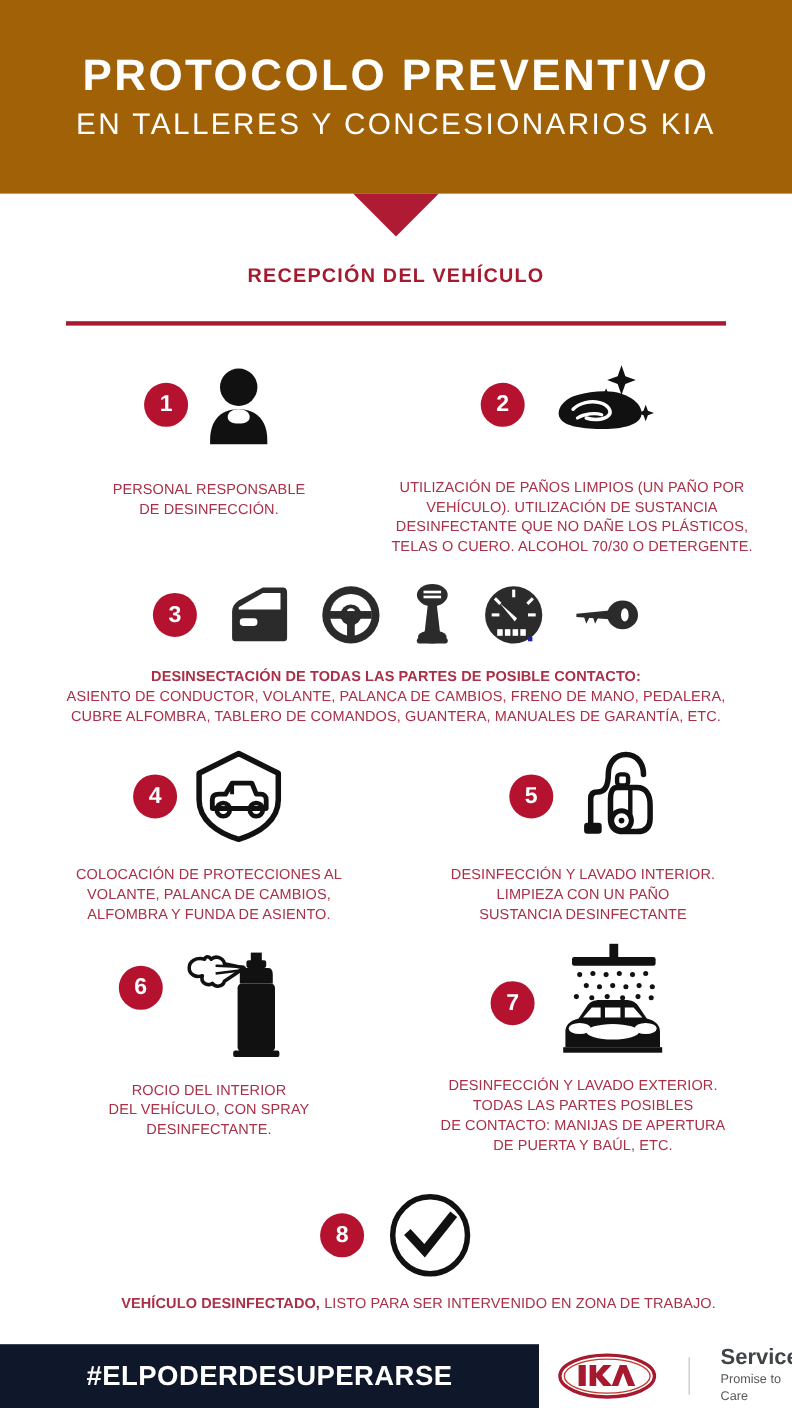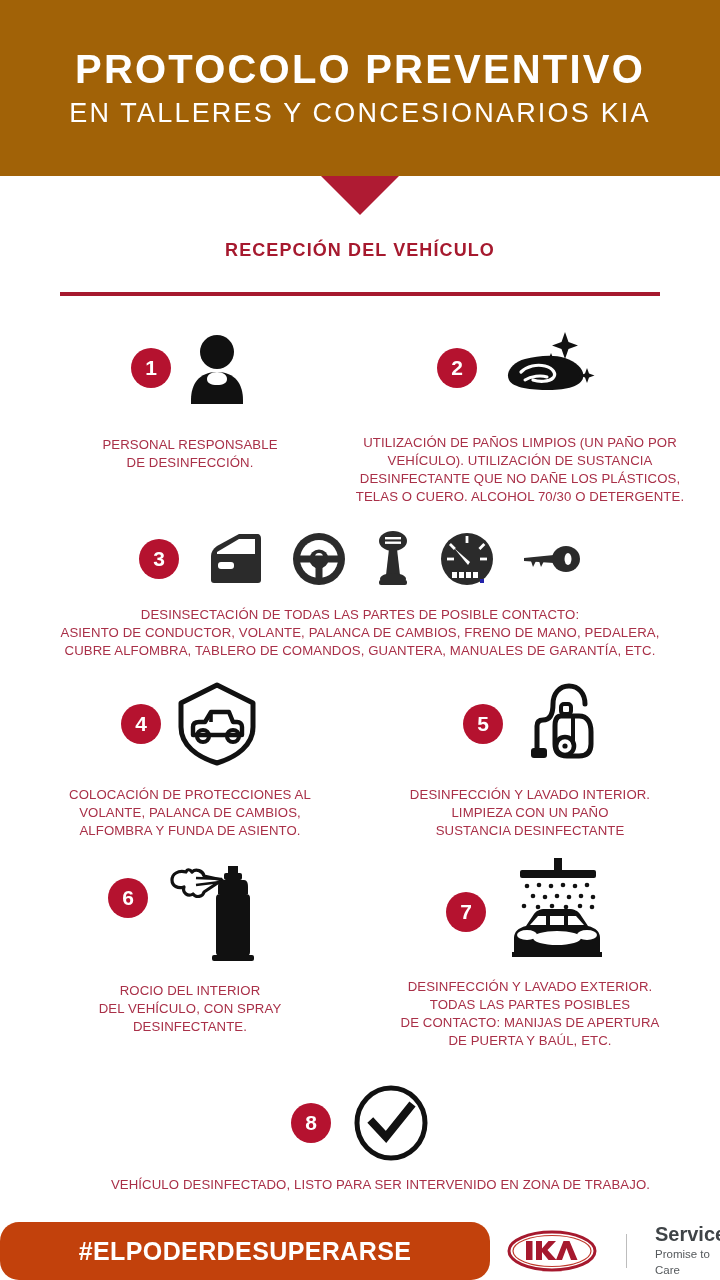--- a/index.html
+++ b/index.html
@@ -59,21 +59,21 @@
     font-size: 21px; font-weight: bold;
     display: flex; align-items: center; justify-content: center;
     flex: 0 0 auto;
   }
   .caption {
     color: #A93048;
     font-size: 13.2px; line-height: 1.36;
     text-align: center;
     letter-spacing: .1px;
   }
-  .cap-bold { font-weight: normal; }
+  .cap-bold { font-weight: bold; }
 
   .icon-blk { display: flex; align-items: center; justify-content: center; }
   svg { display: block; }
 
   
   .row1 { position: absolute; top: 322px; left: 0; width: 720px; }
   .s1 { position: absolute; left: 40px; top: 0; width: 300px; }
   .s2 { position: absolute; left: 350px; top: 0; width: 340px; }
   .s-head { display: flex; align-items: center; justify-content: center; gap: 14px; height: 92px; }
   .s1 .cap { margin-top: 22px; }
@@ -102,22 +102,22 @@
 
   
   .row8 { position: absolute; top: 1086px; left: 0; width: 720px; }
   .row8 .s-head { height: 74px; gap: 22px; }
   .row8 .cap { margin-top: 16px; margin-left: 41px; }
 
   
   .footer { position: absolute; left: 0; top: 1222px; width: 720px; height: 58px; }
   .footer-bar {
     position: absolute; left: 0; top: 0; width: 490px; height: 58px;
-    background: #c2410c;
-    display: flex; align-items: center; justify-content: center; border-radius: 19px;
+    background: #0f172a;
+    display: flex; align-items: center; justify-content: center;
   }
   .hashtag {
     color: #fff; font-size: 25px; font-weight: bold; letter-spacing: .4px;
   }
   .footer-logo {
     position: absolute; left: 490px; top: 0; width: 230px; height: 58px;
     background: #ffffff;
     display: flex; align-items: center; gap: 28px; padding-left: 16px;
   }
   .kia-oval { flex: 0 0 auto; }

